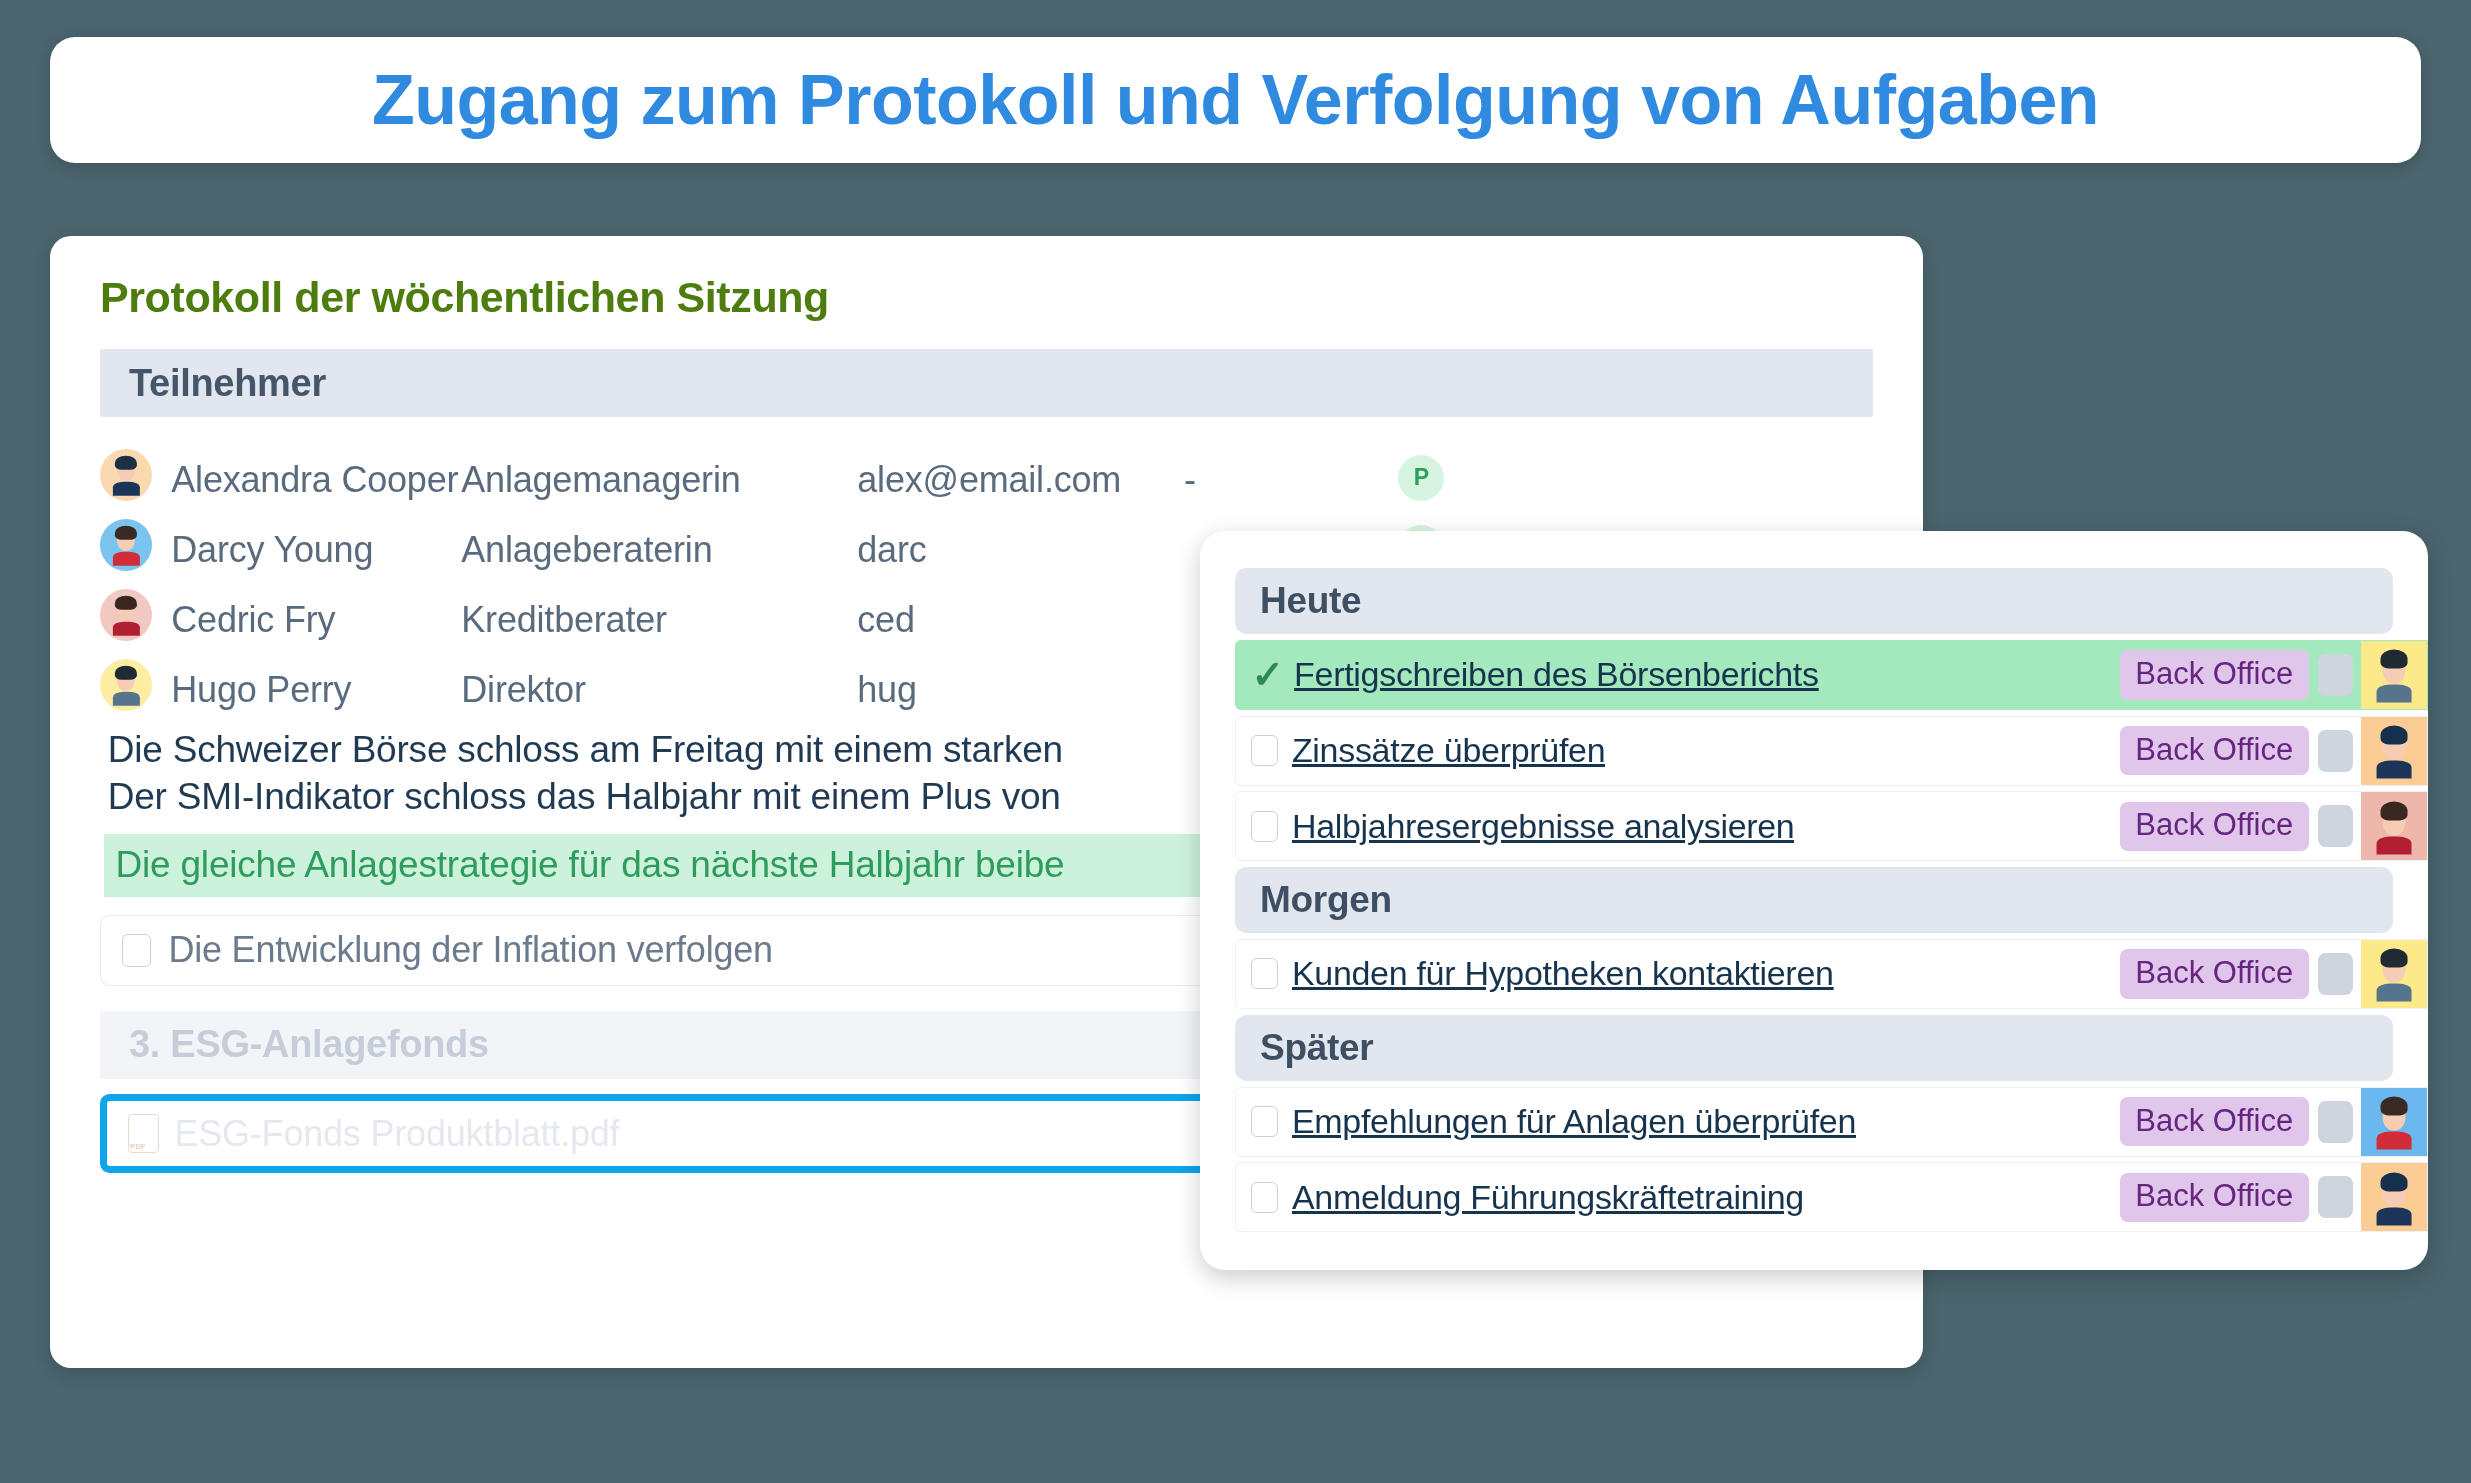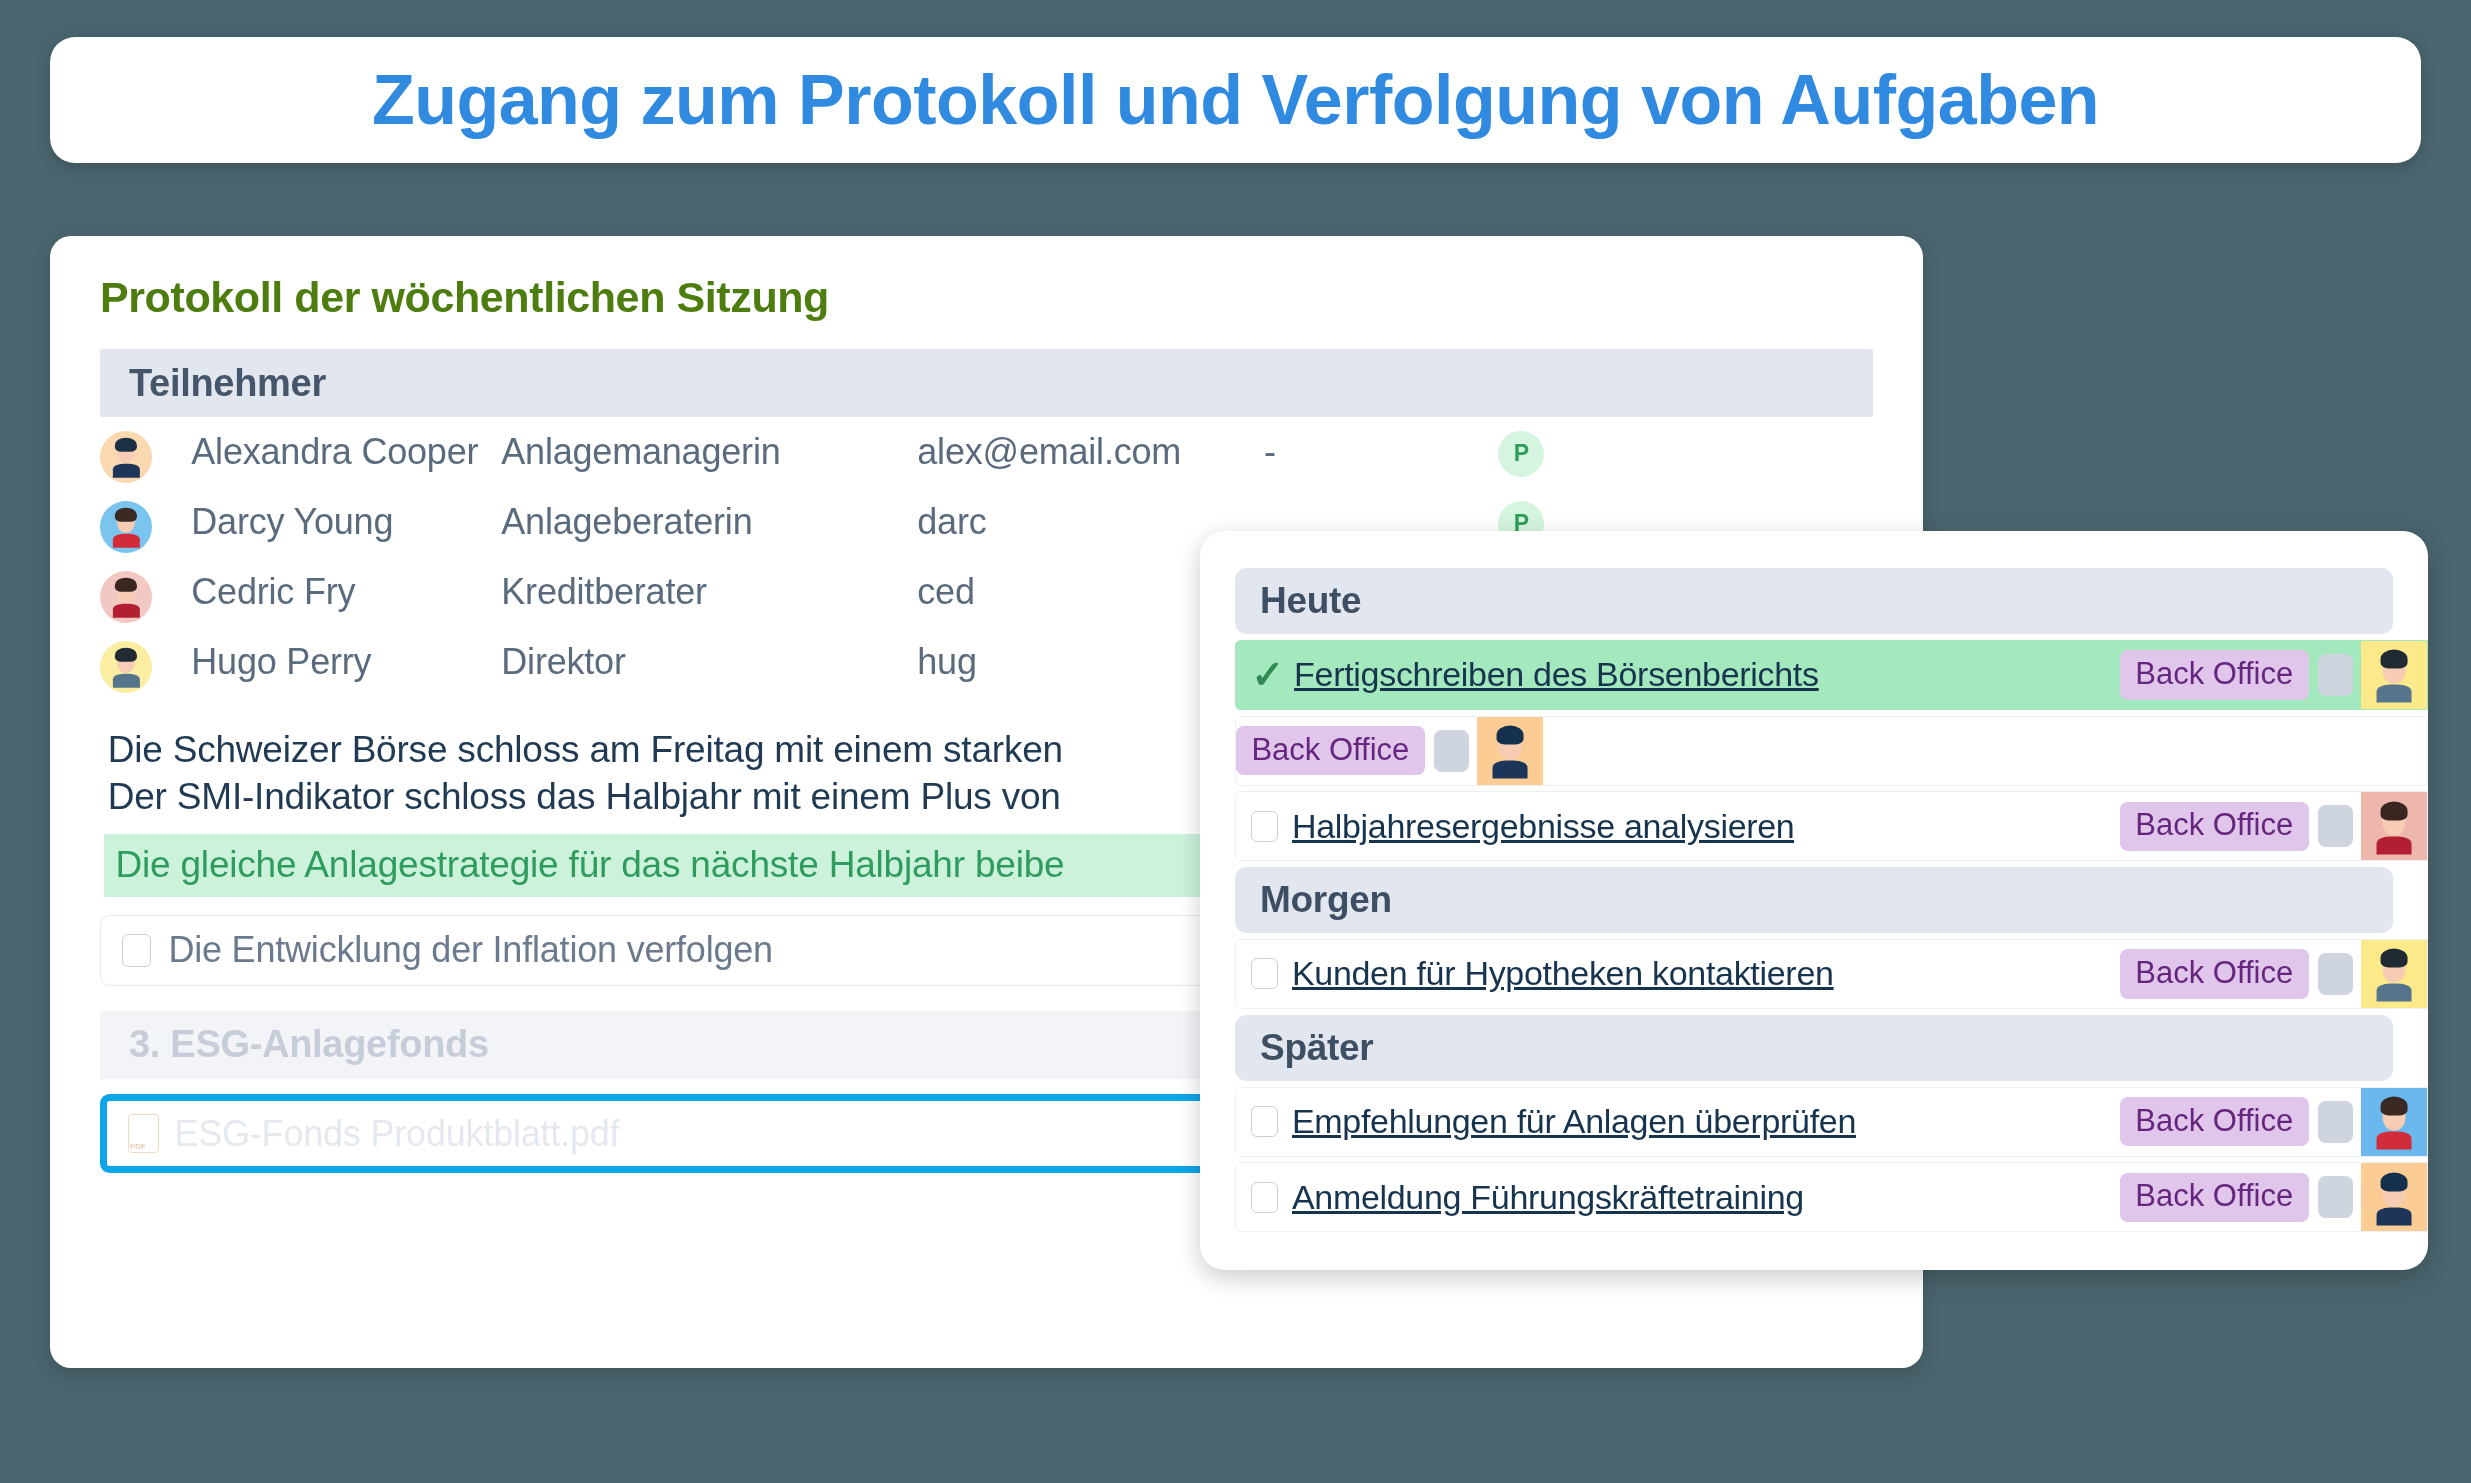--- a/index.html
+++ b/index.html
@@ -59,23 +59,22 @@
     font-size: 38px;
     font-weight: bold;
     color: #46566a;
     letter-spacing: -0.3px;
   }
   .section-bar.faded { background: #f2f4f8; }
   .section-bar.faded span { color: #c7cdd8; }
 
   
   .participant-row {
-    display: flex; align-items: flex-start;
+    display: flex; align-items: flex-end;
     height: 70px;
-    gap: 20px;
   }
   .p-avatar {
     width: 52px; height: 52px;
     border-radius: 50%;
     margin-right: 19.3px;
     flex: none;
     position: relative;
     overflow: hidden;
   }
   .p-name  { width: 290px; font-size: 36px; color: #5a6b7d; letter-spacing: -0.2px;}
@@ -365,20 +364,24 @@
         <div class="task-box"></div>
         <div class="task-avatar" style="background:#fbe98a">
           <div class="face">
             <div class="body" style="background:#56748c"></div>
             <div class="head"></div>
             <div class="hair" style="background:#1f2a33"></div>
           </div>
         </div>
       </div>
       <div class="task-row">
+        <div class="task-left">
+          <div class="task-cb"></div>
+          <div class="task-label">Zinssätze überprüfen</div>
+        </div>
         <div class="task-tag">Back Office</div>
         <div class="task-box"></div>
         <div class="task-avatar" style="background:#fbcd95">
           <div class="face">
             <div class="body" style="background:#1d3558"></div>
             <div class="head"></div>
             <div class="hair" style="background:#14304c"></div>
           </div>
         </div>
       </div>

